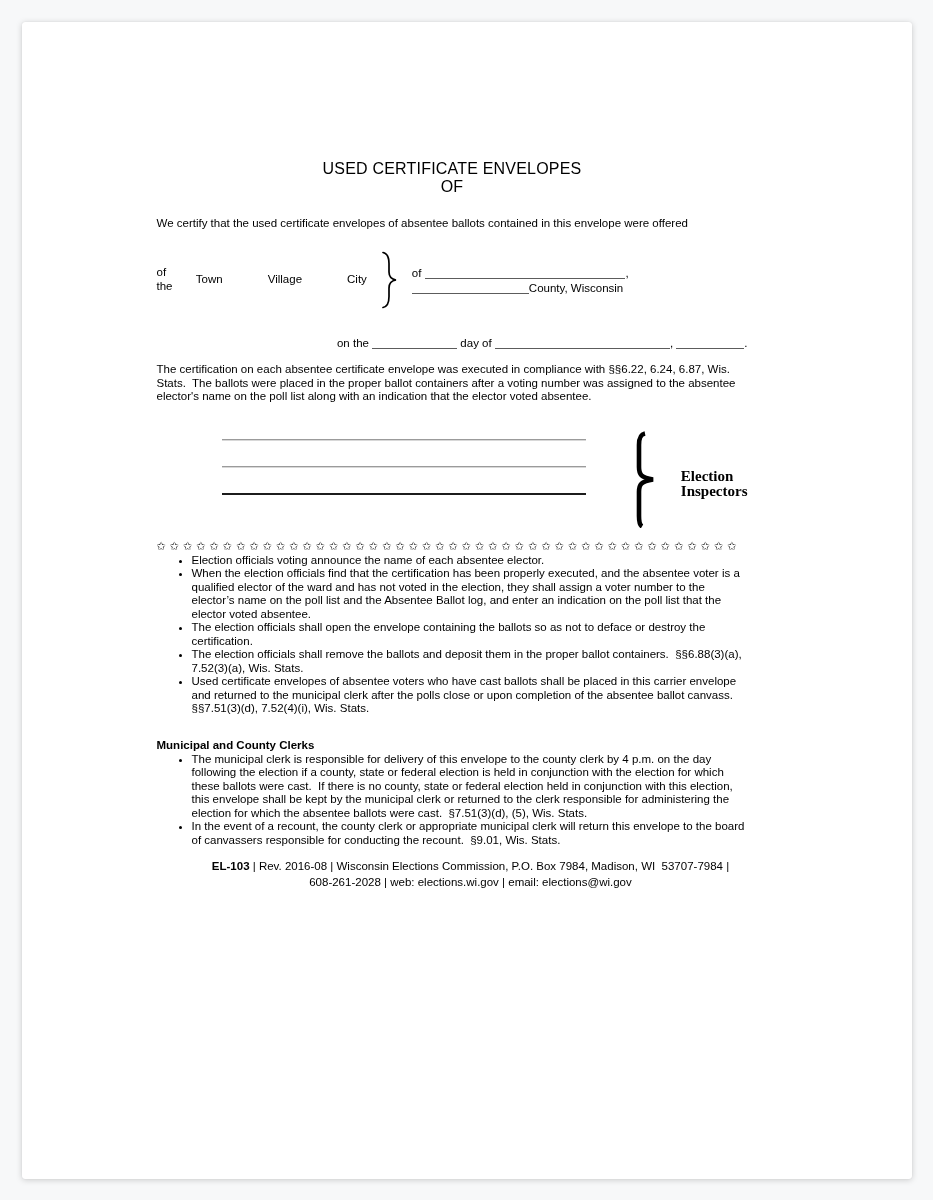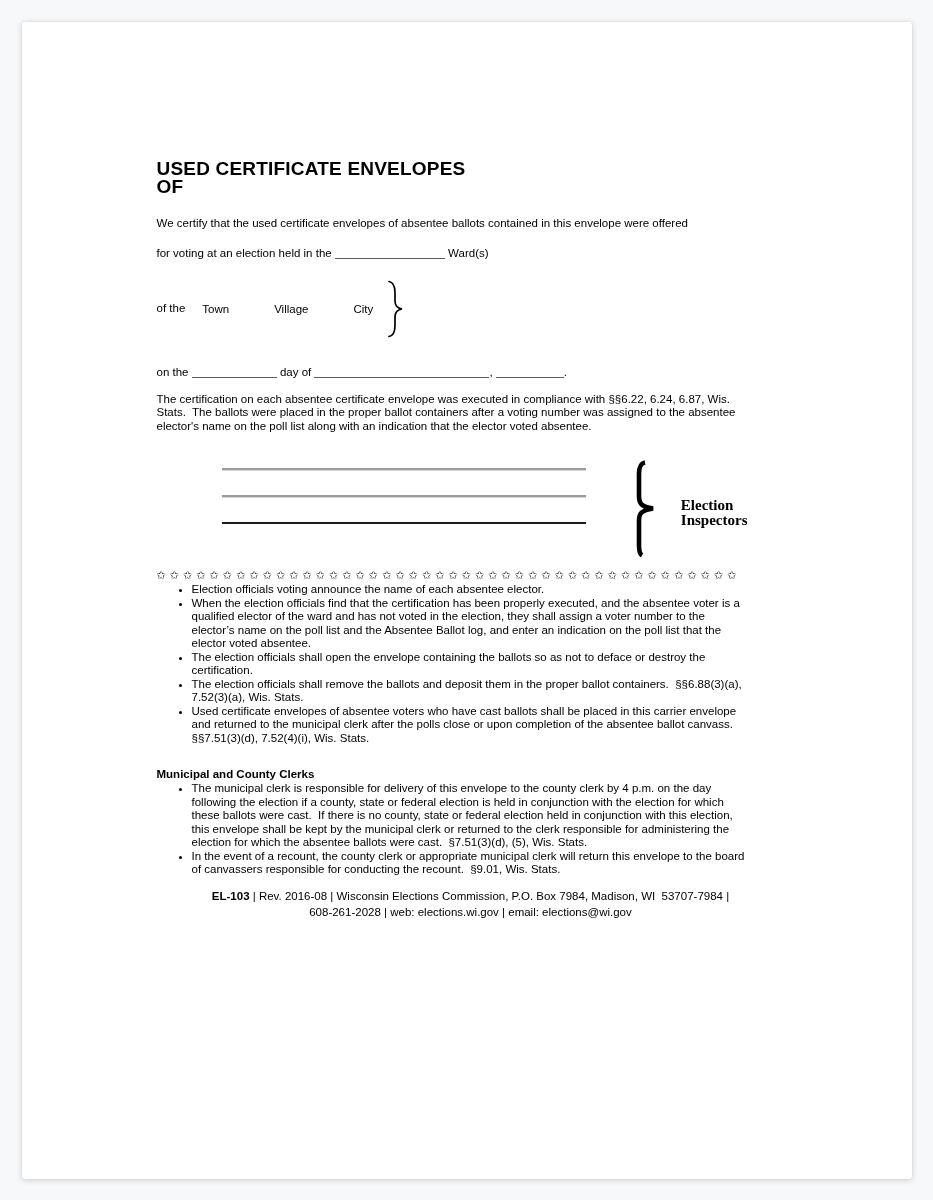--- a/index.html
+++ b/index.html
@@ -13,39 +13,39 @@
   .page {
     width: 890px; height: 1157px;
     margin: 22px auto 21px;
     background: #ffffff;
     border-radius: 3px;
     box-shadow: 0 1px 6px rgba(0,0,0,0.18), 0 0 1px rgba(0,0,0,0.12);
     padding: 138px 164px 0 135px;
     font-size: 11.5px;
     line-height: 13.5px;
   }
-  .doc-title { text-align: left; font-weight: bold; font-size: 19px; line-height: 17.5px; letter-spacing: 0.2px; }
+  .doc-title { text-align: center; font-weight: normal; font-size: 16px; line-height: 17.5px; letter-spacing: 0.2px; }
   .para { white-space: pre-wrap; }
   .intro-line1 { margin-top: 22px; }
   .intro-line2 { margin-top: 15px; }
 
   .blank { display: inline-block; border-bottom: 1.5px solid #5c5c5c; height: 13px; vertical-align: -2px; }
   .w85  { width: 85px; }  .w90  { width: 100px; } .w110 { width: 110px; }
   .w117 { width: 117px; } .w175 { width: 175px; } .w200 { width: 200px; }
   .w63  { width: 63px; }  .w68  { width: 68px; }
 
   .muni-row { margin-top: 24px; display: flex; align-items: center; height: 50px; }
   .muni-prefix { margin-right: 17px; }
   .muni-options { display: flex; flex-direction: row; line-height: 16.5px; margin-right: 12px; gap: 45px; }
   .brace-small { margin-right: 13px; flex: 0 0 auto; }
   .muni-line { position: relative; top: 1px; }
   .muni-line .of { margin-right: 4px; }
   .muni-line .comma { margin: 0 4px 0 0; }
 
-  .onthe-row { margin-top: 31px; }
+  .onthe-row { margin-top: 31px; text-align: right; }
   .compliance { margin-top: 13px; }
 
   .sig-block { margin-top: 27px; display: flex; align-items: flex-start; height: 97px; }
   .sig-lines { width: 370px; margin-left: 65px; padding-top: 8px; }
   .sig-line { height: 2.5px; background: #9b9b9b; margin-bottom: 24.5px; border-bottom: 1px solid #d8d8d8; }
   .sig-line.last { background: #1c1c1c; border-bottom: none; height: 2px; }
   .brace-big { margin-left: 45px; flex: 0 0 auto; }
   .sig-label {
     margin-left: 22px; margin-top: 38px;
     font-family: "Liberation Serif", "DejaVu Serif", serif;
@@ -68,36 +68,34 @@
 
 <div class="page">
 
   <div class="doc-title">
     <div>USED CERTIFICATE ENVELOPES</div>
     <div>OF</div>
   </div>
 
   <div class="para intro-line1">We certify that the used certificate envelopes of absentee ballots contained in this envelope were offered</div>
 
-  <div class="intro-line2">
-    <span>for voting at an election held in the</span>
-    <span class="blank w110"></span>
-    <span>Ward(s)</span>
-  </div>
 
   <div class="muni-row">
     <span class="muni-prefix">of the</span>
     <span class="muni-options">
       <span>Town</span>
       <span>Village</span>
       <span>City</span>
     </span>
     <svg class="brace-small" width="20" height="58" viewBox="0 0 20 58">
       <path d="M 4,1.5 C 9,2.5 10,6.5 10,12.5 L 10,21 C 10,26 12,28.2 17,29 C 12,29.8 10,32 10,37 L 10,45.5 C 10,51.5 9,55.5 4,56.5" fill="none" stroke="#000" stroke-width="1.7" stroke-linecap="round"></path>
     </svg>
+    <span class="muni-line">
+      <span class="of">of</span><span class="blank w200"></span><span class="comma">,</span><span class="blank w117"></span><span>County, Wisconsin</span>
+    </span>
   </div>
 
   <div class="onthe-row">
     <span>on the</span>
     <span class="blank w85"></span>
     <span>day of</span>
     <span class="blank w175"></span><span>,</span>
     <span class="blank w68"></span><span>.</span>
   </div>
 

